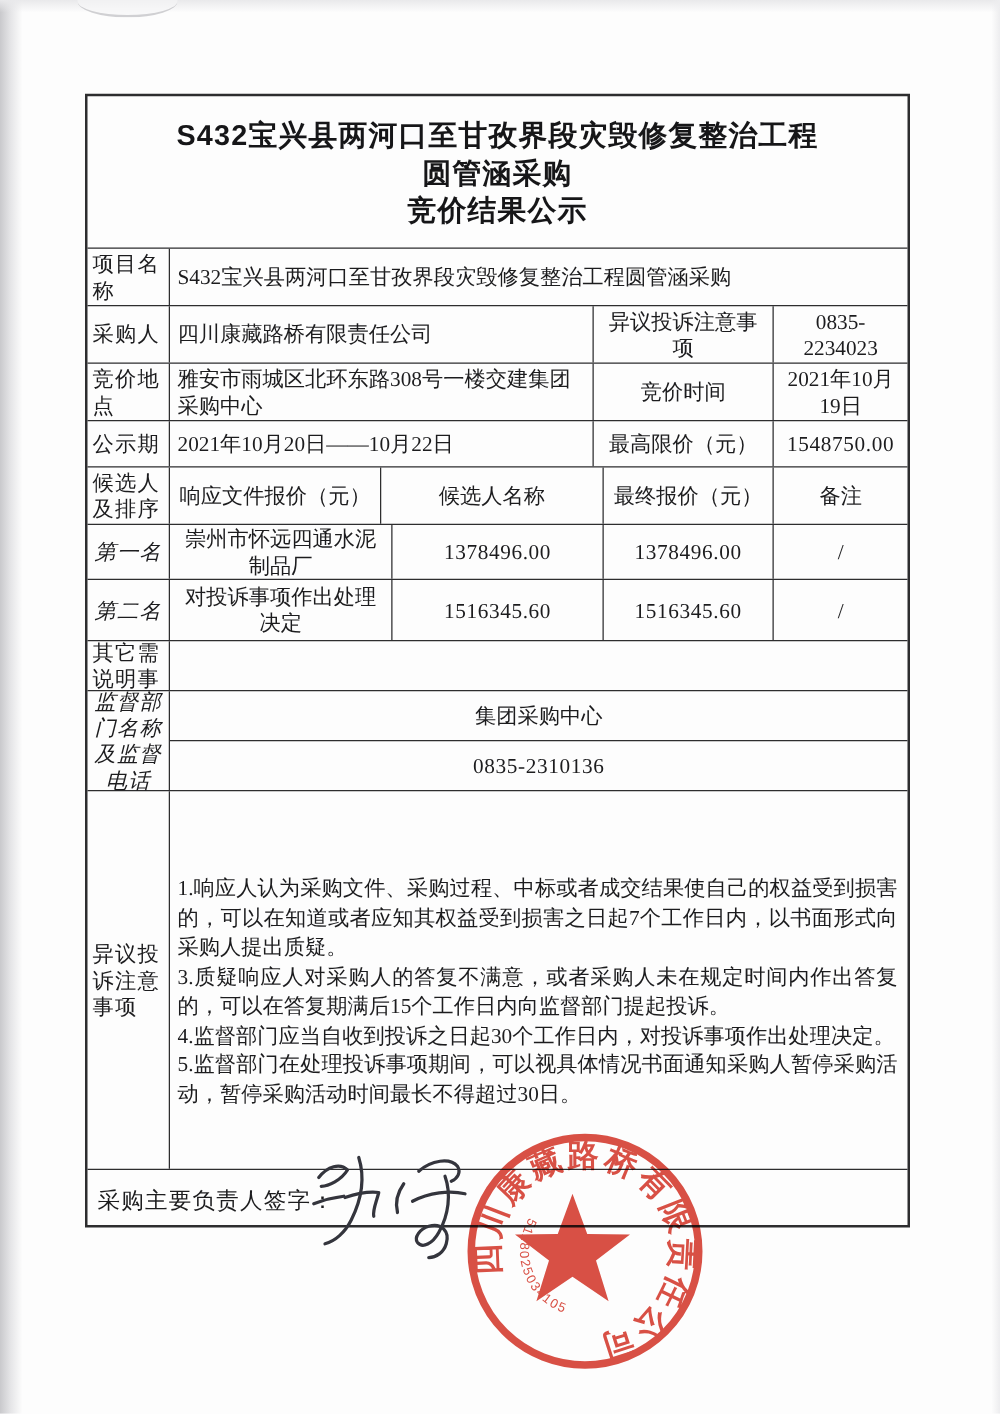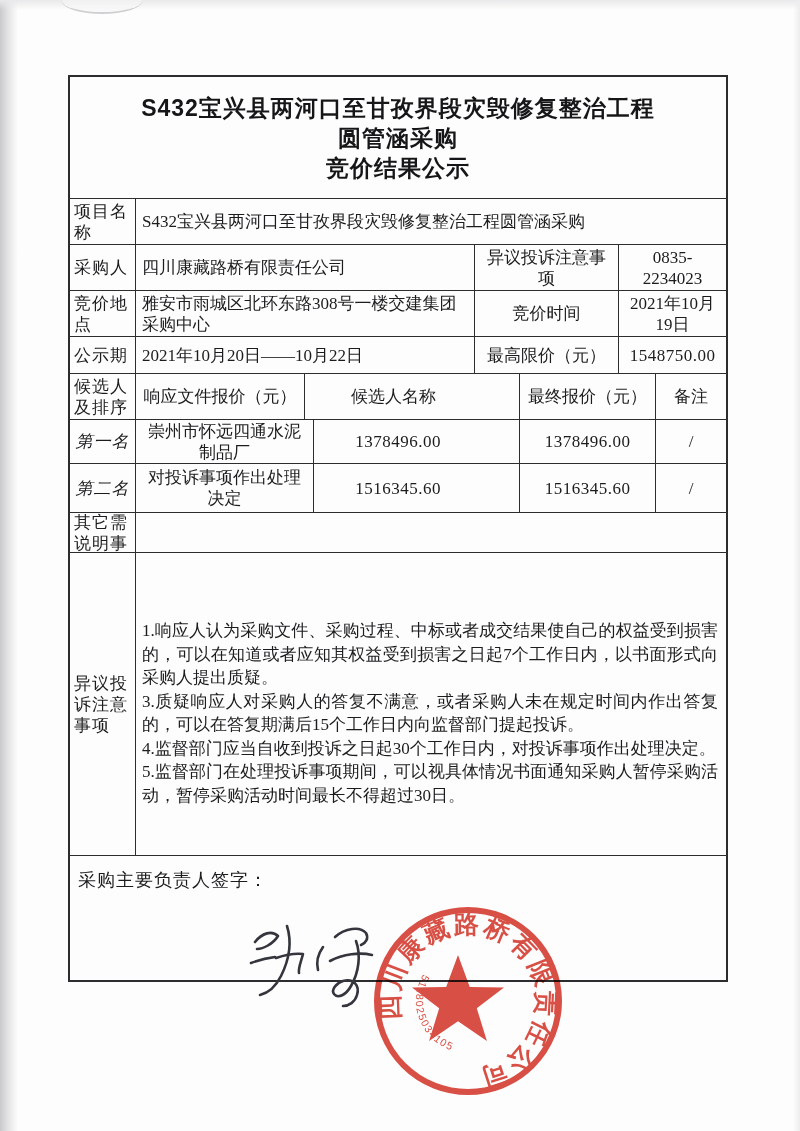--- a/index.html
+++ b/index.html
@@ -28,21 +28,21 @@
   .row.first{border-top:none;}
   .cell{box-sizing:border-box;border-left:1.6px solid #2d2d2f;display:flex;
     align-items:center;padding:2px 6px;font-size:17px;line-height:21px;}
   .cell.nb{border-left:none;}
   .cell.center{justify-content:center;text-align:center;}
   .lab{width:65px;padding:2px 4px;letter-spacing:1px;}
   .lab.ctr{justify-content:center;text-align:center;font-style:italic;}
   
   .wA1{width:339px;} .wA2{width:144px;} .wA3{flex:1;}
   
-  .wB1{width:178px;} .wB2{width:169px;} .wB3{width:136px;margin-left:37px;} .wB4{flex:1;}
+  .wB1{width:178px;} .wB2{width:169px;} .wB3{width:136px;} .wB4{flex:1;}
 
   .h-title{height:121px;flex-direction:column;justify-content:center;align-items:center;}
   .h-46{height:46px;} .h-37{height:37px;} .h-44{height:44px;}
   .h-49{height:49px;} .h-40{height:40px;} .h-80{height:80px;}
   .h-303{height:303px;} .h-sign{height:49px;}
 
   .title-line{font-family:"Liberation Sans","DejaVu Sans",sans-serif;
     font-weight:bold;font-size:23px;line-height:30px;letter-spacing:1px;color:#161618;}
   .num{font-size:17px;letter-spacing:.5px;}
 
@@ -126,20 +126,27 @@
     <div class="cell wB2 center num">1516345.60</div>
     <div class="cell wB3 center num">1516345.60</div>
     <div class="cell wB4 center">/</div>
   </div>
 
   <div class="row h-40">
     <div class="cell nb lab">其它需说明事</div>
     <div class="cell" style="flex:1"></div>
   </div>
 
+  <div class="row h-80">
+    <div class="cell nb lab ctr">监督部门名称及监督电话</div>
+    <div class="sup-right" style="border-left:1.6px solid #2d2d2f">
+      <div class="sup-sub">集团采购中心</div>
+      <div class="sup-sub num">0835-2310136</div>
+    </div>
+  </div>
 
   <div class="row h-303">
     <div class="cell nb lab">异议投诉注意事项</div>
     <div class="notice-cell">
       <div class="notice-line">1.响应人认为采购文件、采购过程、中标或者成交结果使自己的权益受到损害的，可以在知道或者应知其权益受到损害之日起7个工作日内，以书面形式向采购人提出质疑。</div>
       <div class="notice-line">3.质疑响应人对采购人的答复不满意，或者采购人未在规定时间内作出答复的，可以在答复期满后15个工作日内向监督部门提起投诉。</div>
       <div class="notice-line">4.监督部门应当自收到投诉之日起30个工作日内，对投诉事项作出处理决定。</div>
       <div class="notice-line">5.监督部门在处理投诉事项期间，可以视具体情况书面通知采购人暂停采购活动，暂停采购活动时间最长不得超过30日。</div>
     </div>
   </div>

